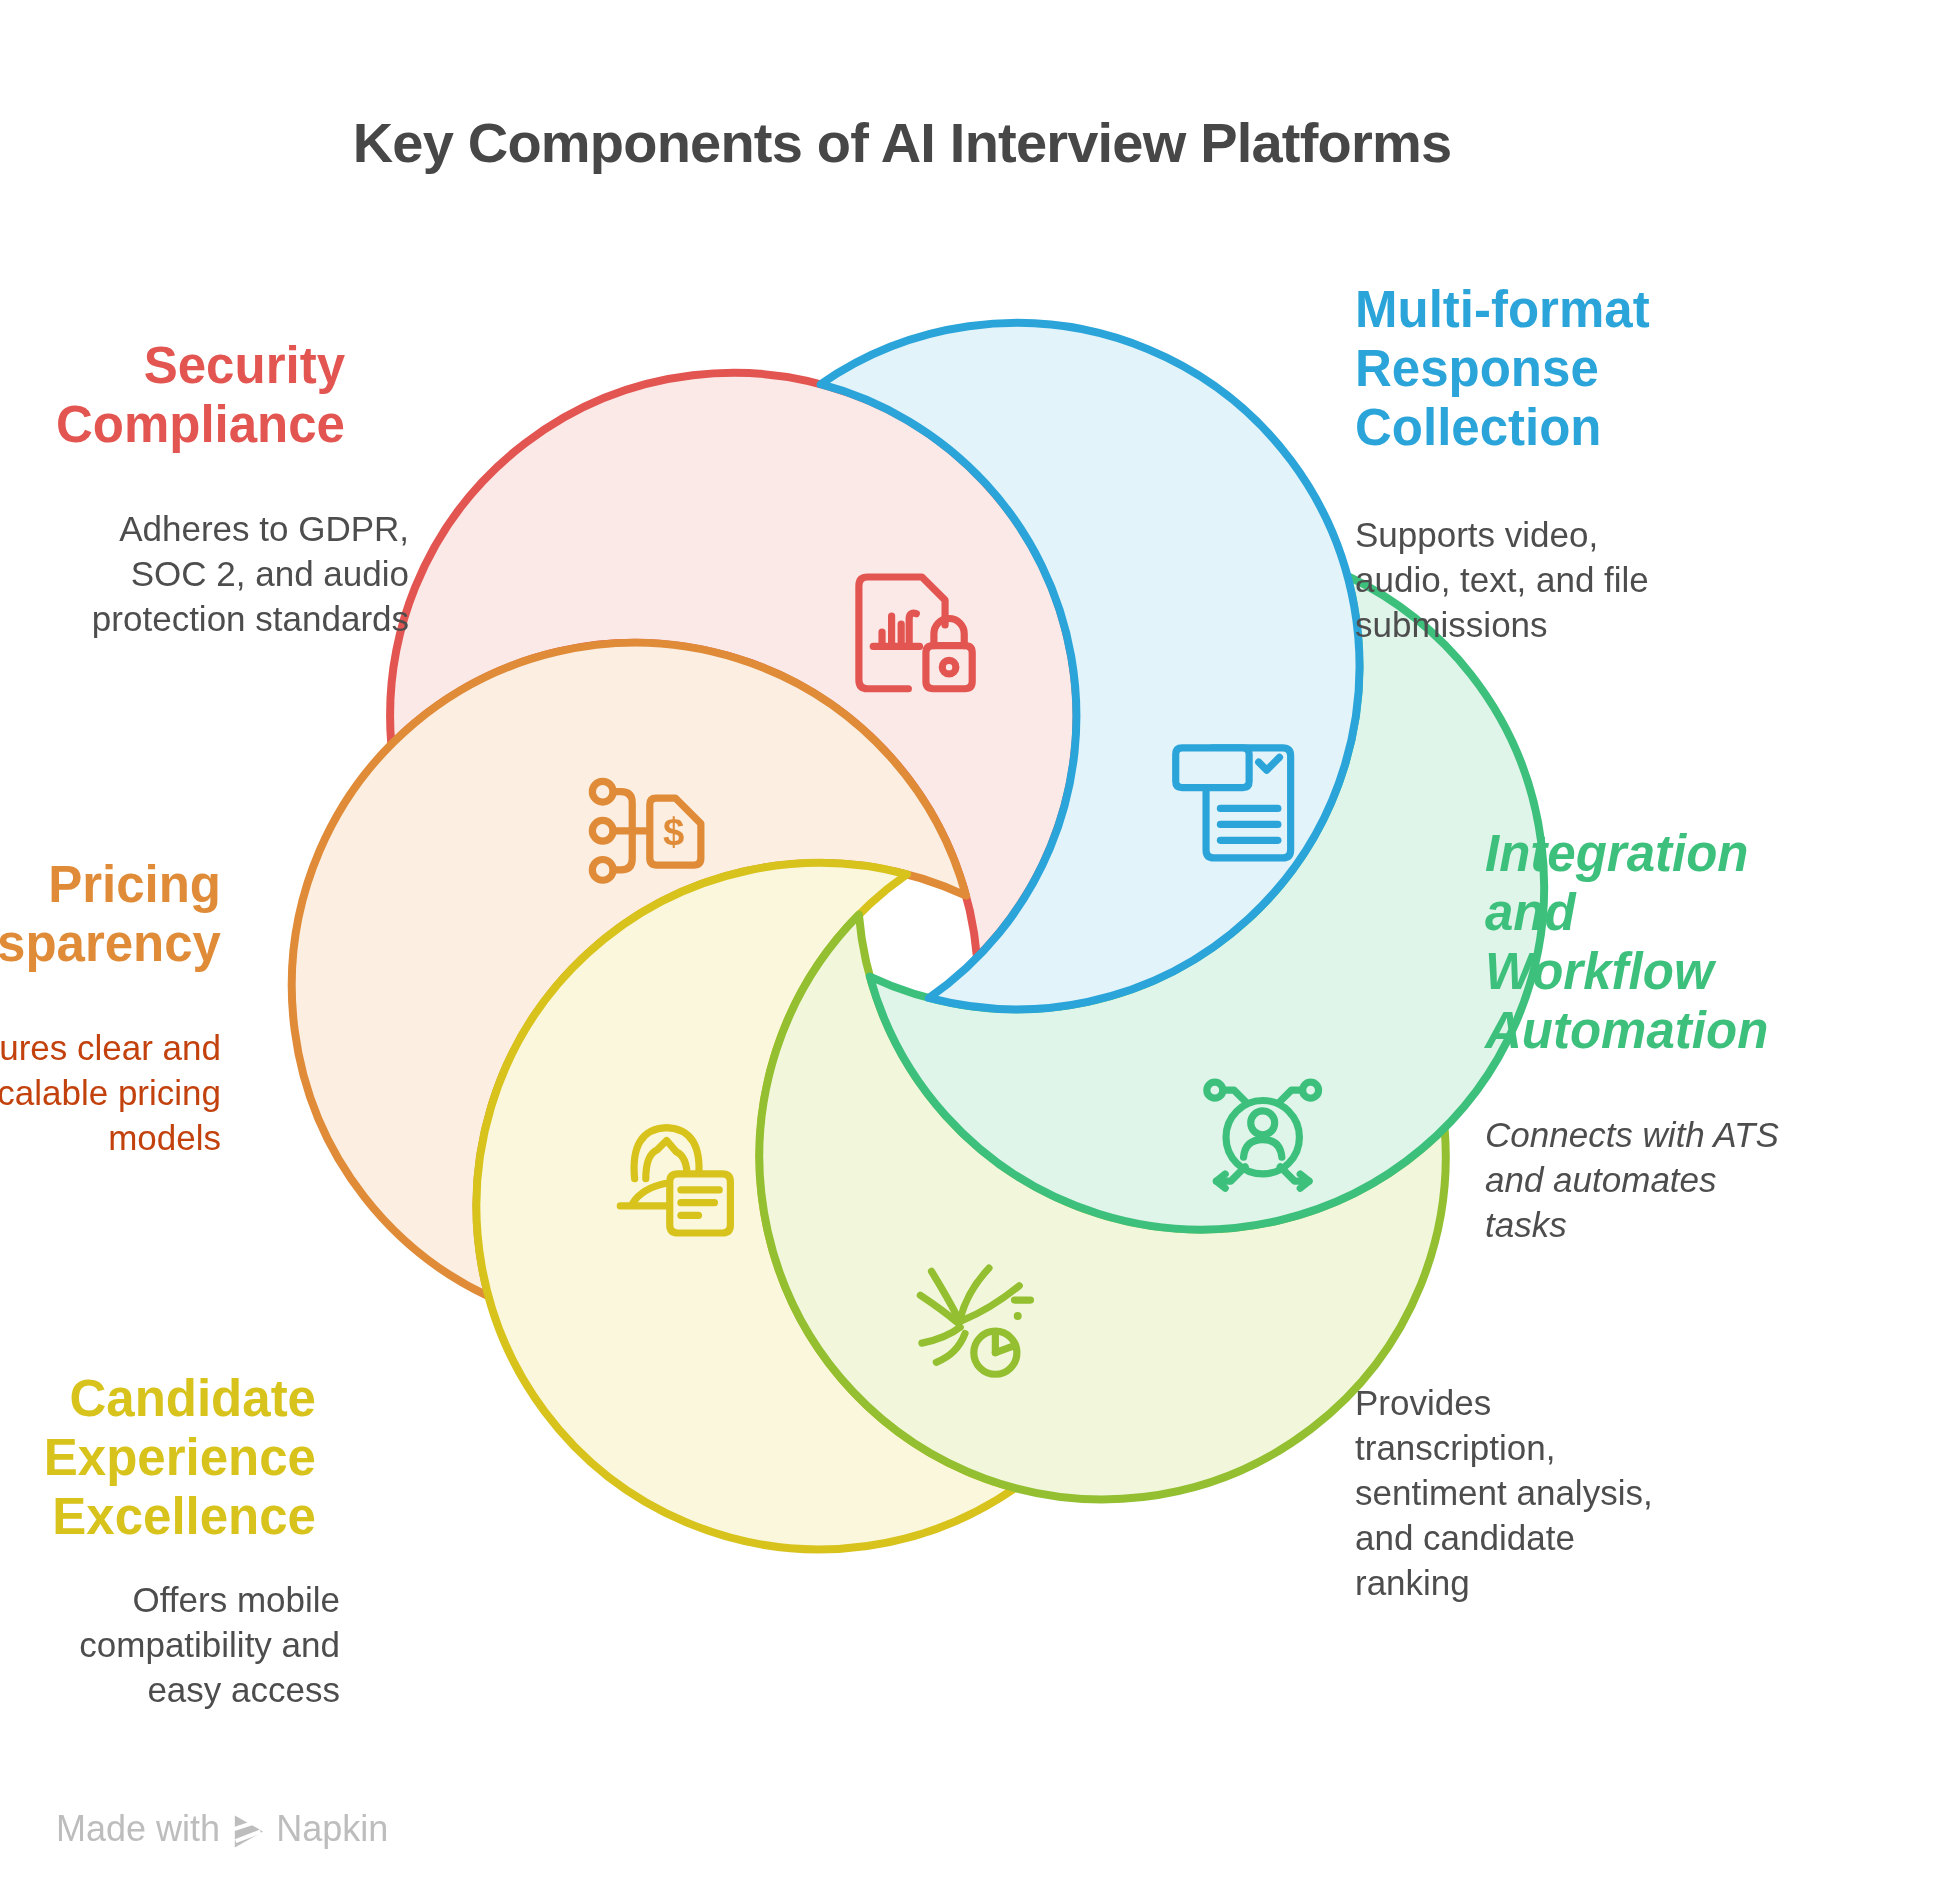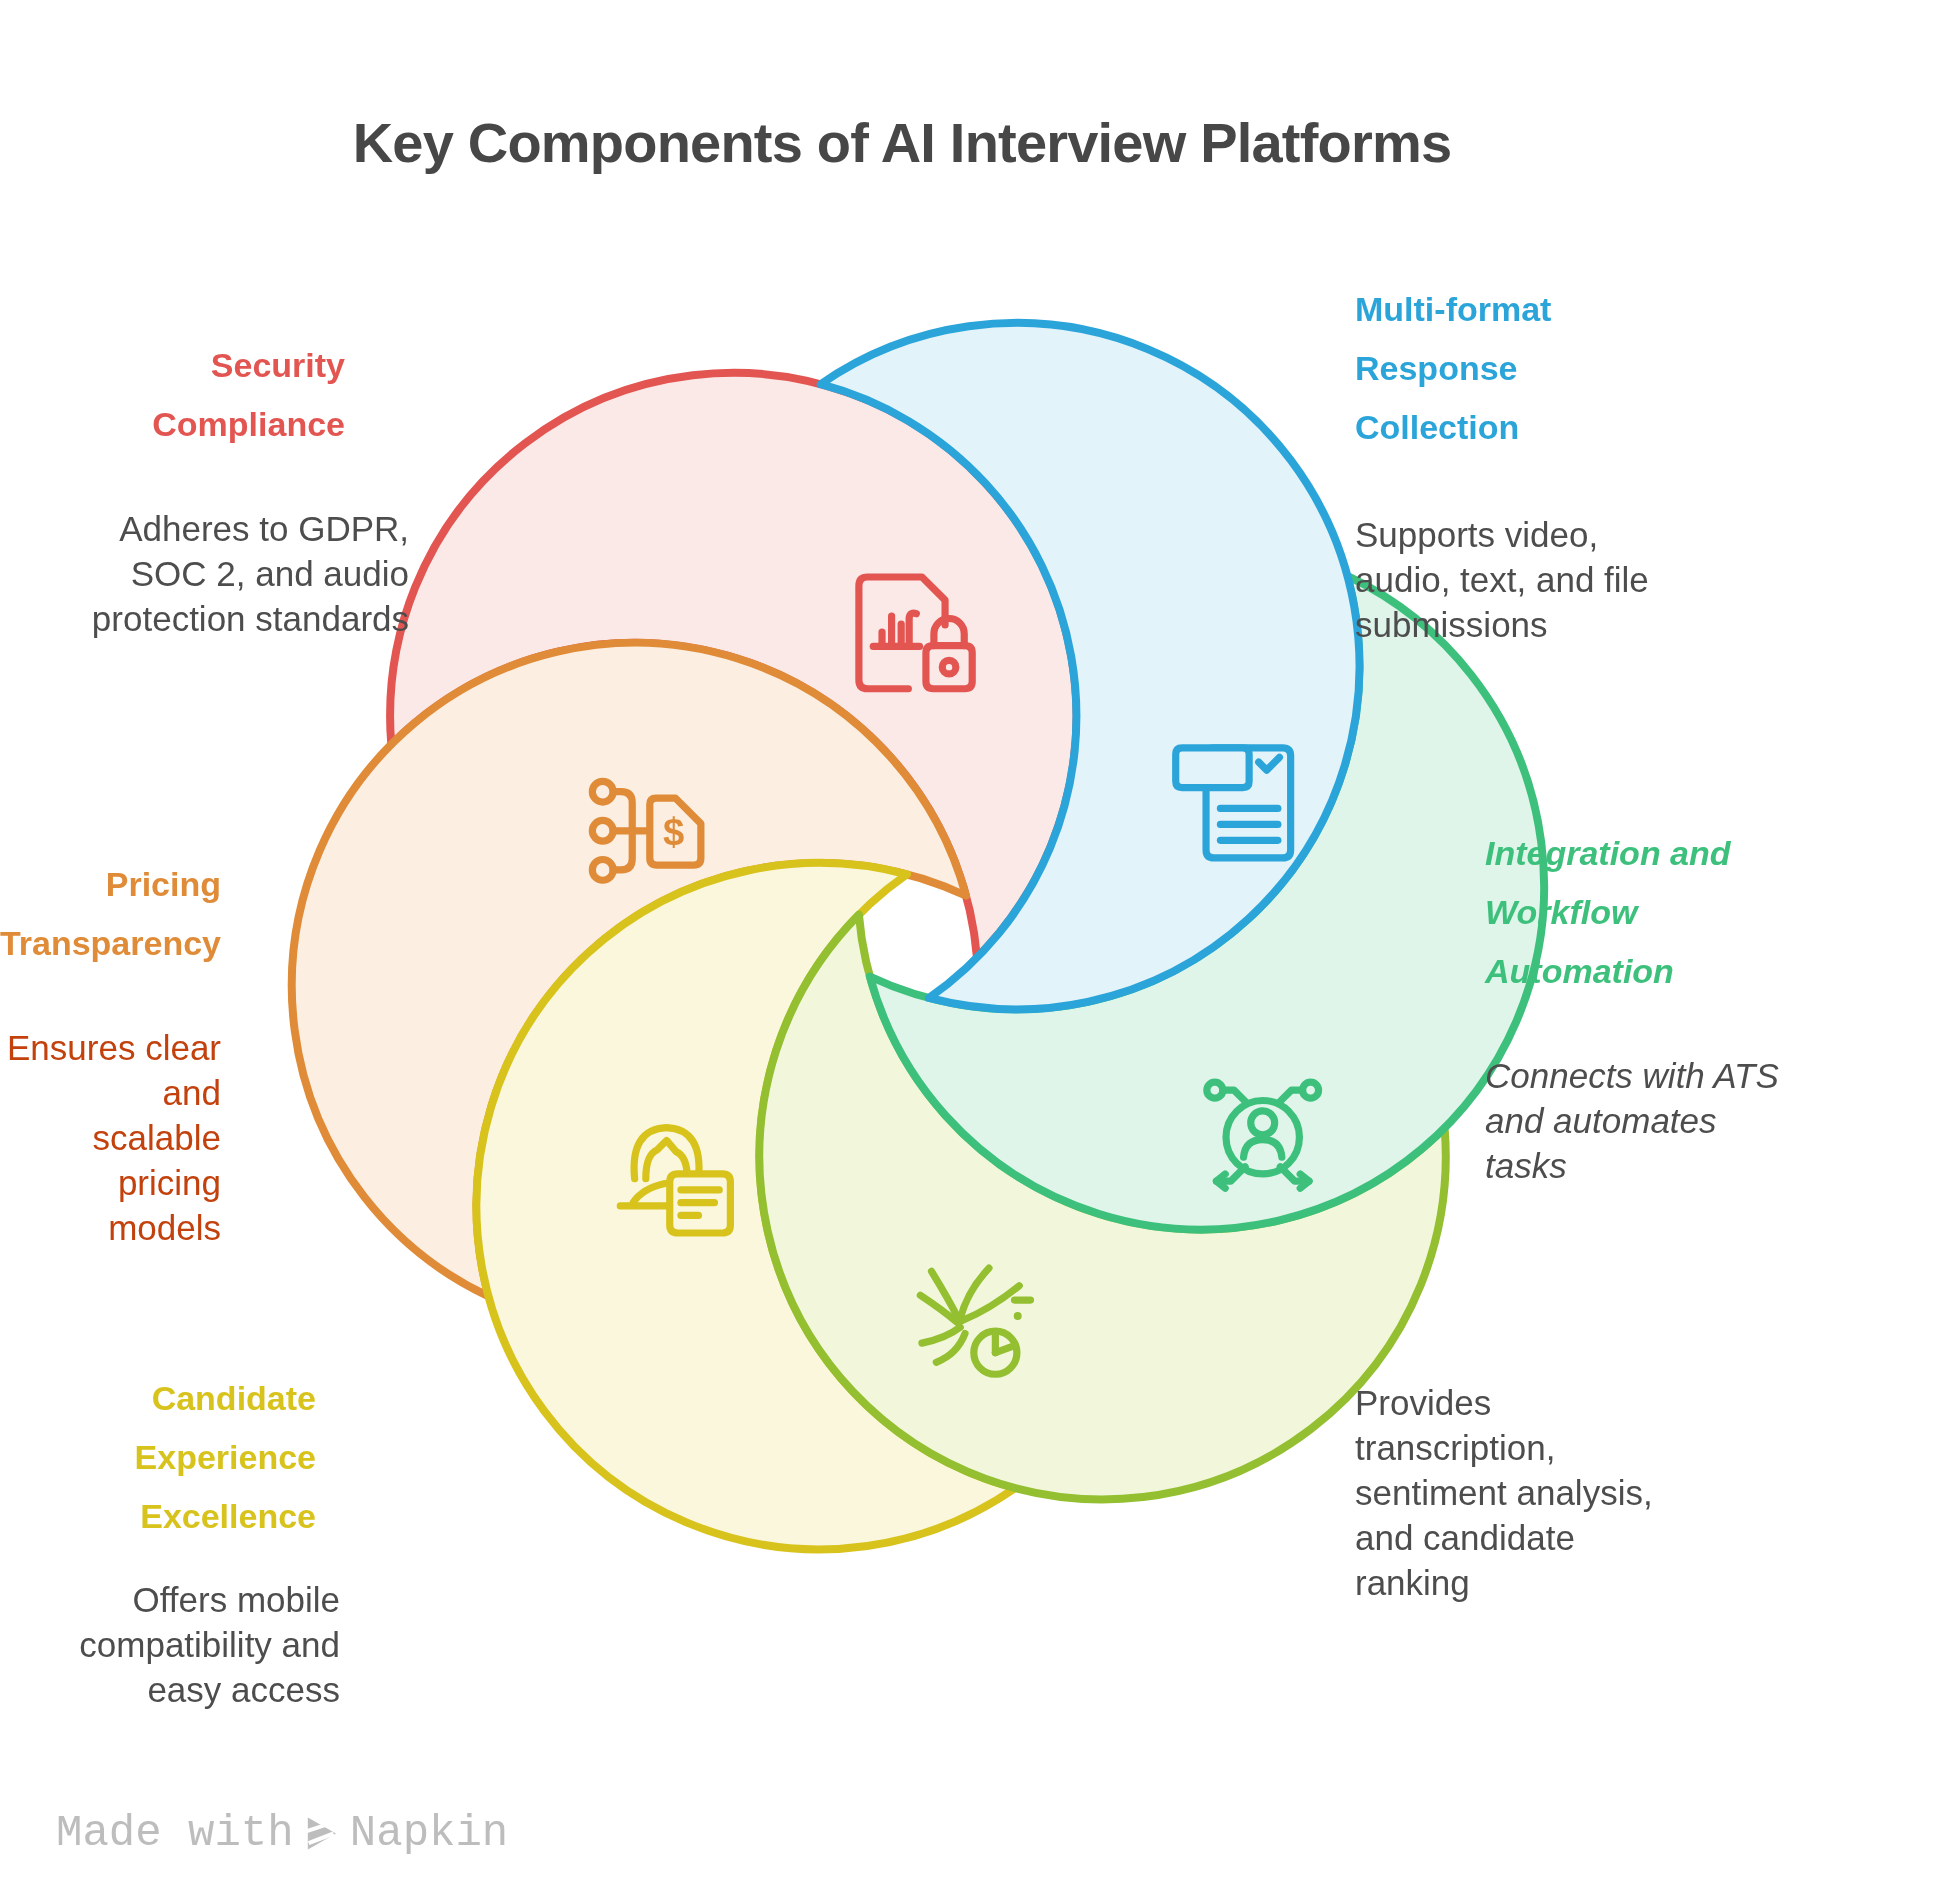--- a/index.html
+++ b/index.html
@@ -12,41 +12,40 @@
   }
   .page-title{
     position:absolute;top:110px;left:0;width:100%;
     text-align:center;
     font-size:56px;font-weight:bold;
     letter-spacing:-0.8px;
     margin:0;
   }
   #pinwheel{position:absolute;left:0;top:0;}
   .sec{position:absolute;white-space:pre-line;}
-  .sec-title{font-size:34px;font-weight:bold;line-height:59px;}
+  .sec-title{font-size:51px;font-weight:bold;line-height:59px;}
   .sec-desc{font-size:35px;line-height:45px;}
   .sec-security{top:321px;right:1395px;text-align:right;}
   .sec-security .sec-title{padding-right:64px;}
   .sec-security .sec-desc{margin-top:37px;}
   .sec-multiformat{top:265px;left:1355px;text-align:left;}
   .sec-multiformat .sec-desc{margin-top:40px;}
   .sec-integration{top:809px;left:1485px;text-align:left;font-style:italic;}
   .sec-integration .sec-desc{margin-top:37px;}
   .sec-analytics{top:1352px;left:1355px;text-align:left;}
   .sec-analytics .sec-desc{margin-top:12.8px;}
   .sec-candidate{top:1354px;right:1464px;text-align:right;}
   .sec-candidate .sec-title{padding-right:24px;}
   .sec-candidate .sec-desc{margin-top:16px;}
   .sec-pricing{top:840px;right:1583px;text-align:right;}
   .sec-pricing .sec-desc{margin-top:37px;}
   .footer{
     position:absolute;left:56px;top:1808px;
-    display:flex;align-items:center;gap:9.6px;
-    font-size:44px;
-    font-family:Liberation Mono, monospace;
+    display:flex;align-items:flex-end;gap:9.6px;
+    font-size:36px;
   }
   .napkin-logo{display:inline-block;}
 </style>
 </head>
 <body>
 
 <div class="canvas" style="background: rgb(255, 255, 255);">
 
   <h1 class="page-title" style="color: rgb(71, 71, 71);">Key Components of AI Interview Platforms</h1>
 

